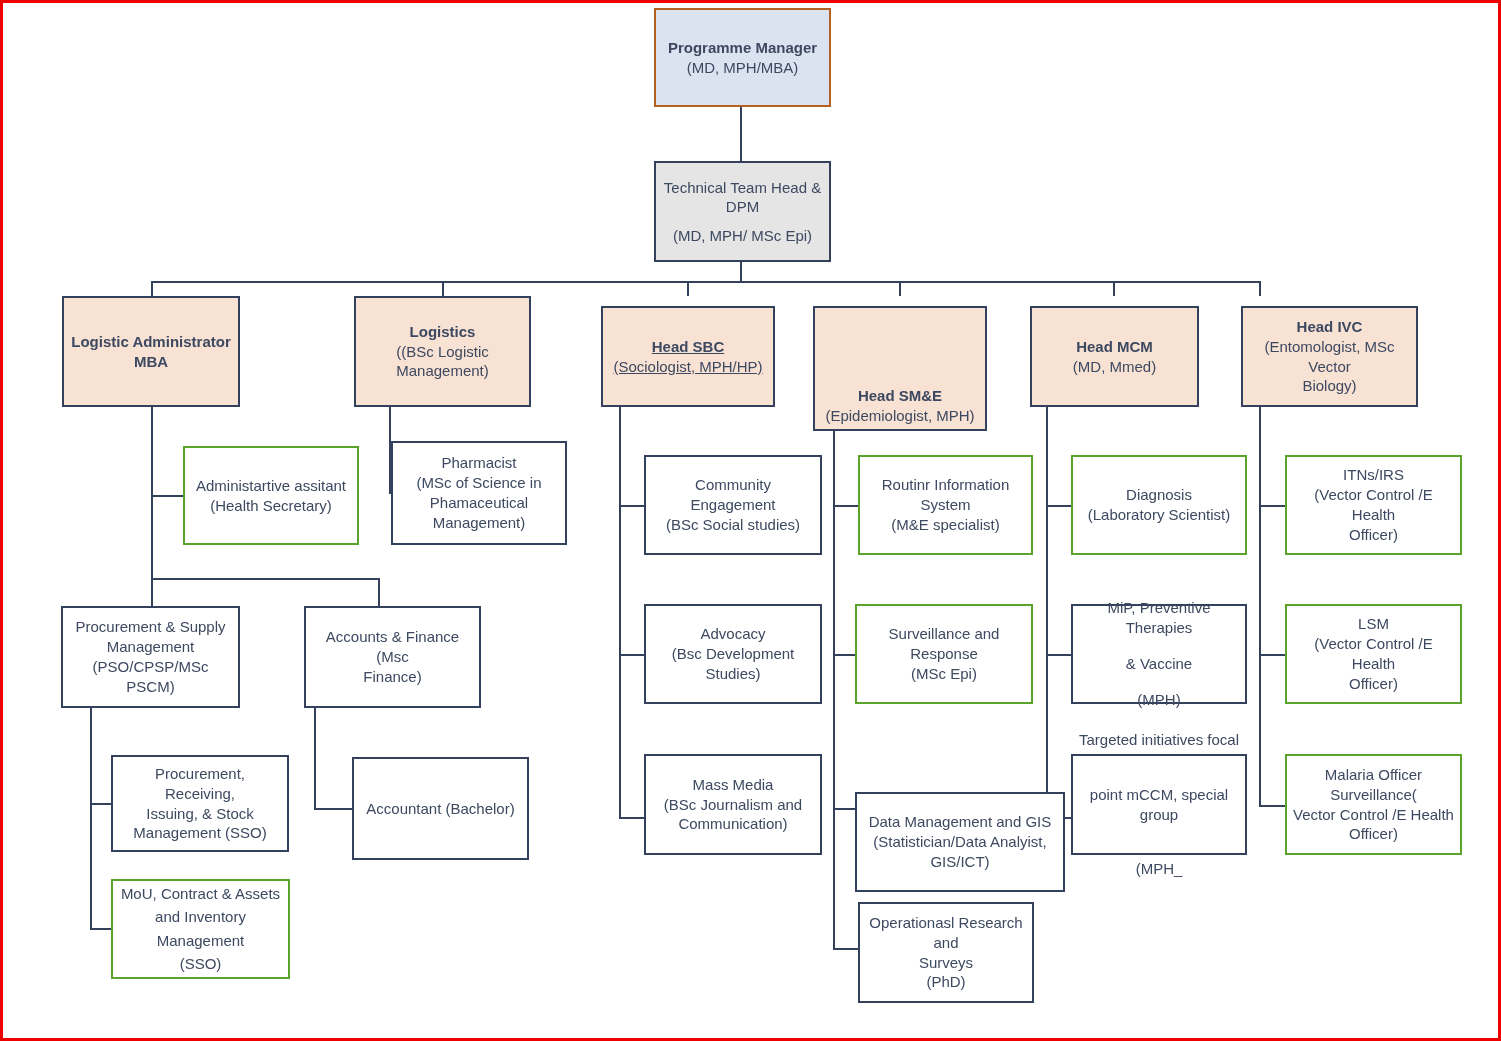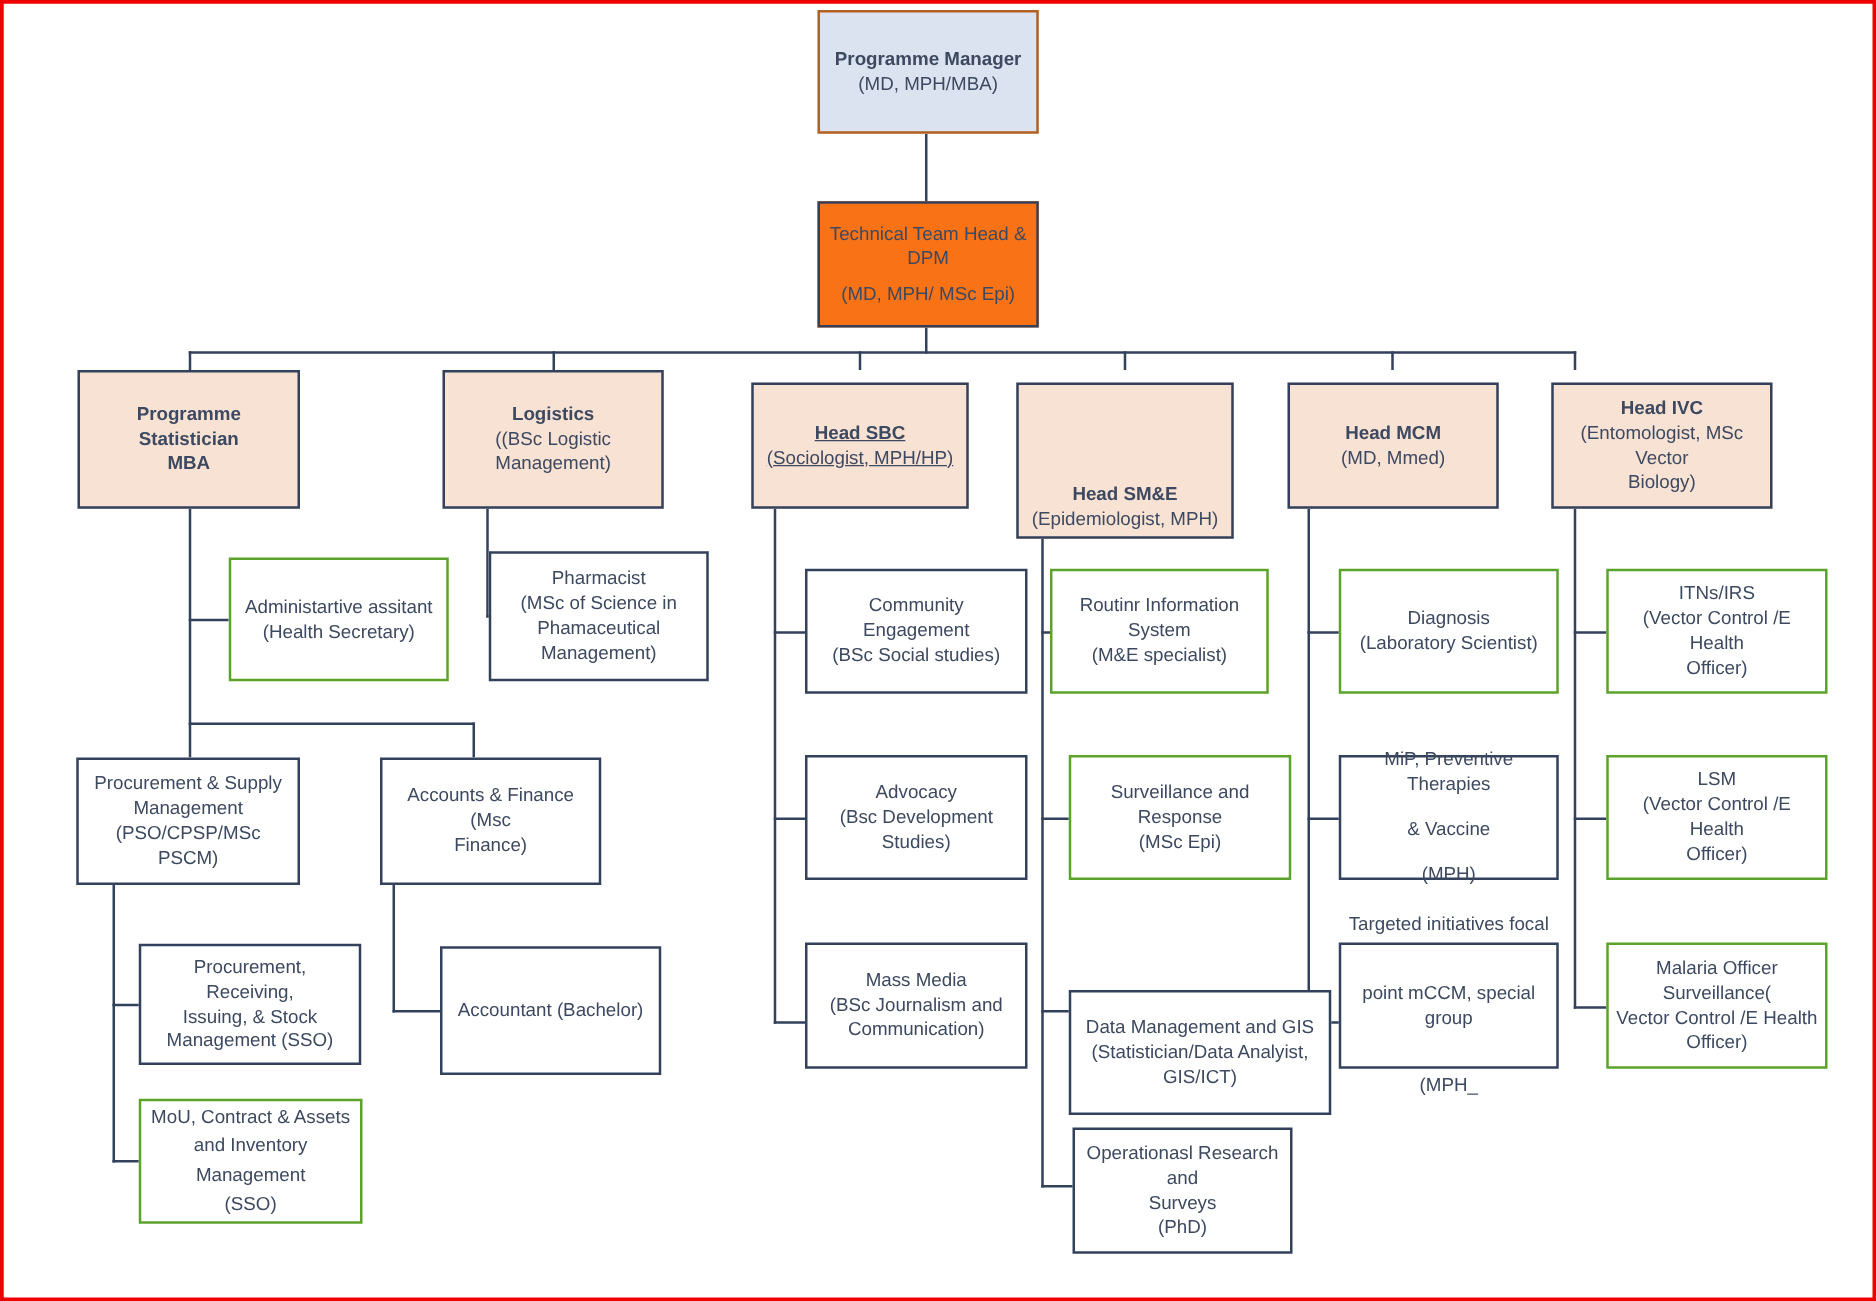--- a/index.html
+++ b/index.html
@@ -33,21 +33,21 @@
   .node .ln { display: block; width: 100%; }
   
   .n-blue {
     background: #dce3f0;
     border: 2px solid #b4611f;
     font-weight: bold;
     font-size: 15px;
   }
   .n-blue .sub { font-weight: normal; }
   .n-green {
-    background: #f97316;
+    background: #e5e5e5;
     border: 2px solid #33415c;
     font-size: 15px;
   }
   .n-head {
     background: #f8e2d4;
     border: 2px solid #33415c;
     font-size: 15px;
     font-weight: bold;
   }
   .n-head .sub { font-weight: normal; }
@@ -132,21 +132,21 @@
   </div>
 
   <div class="node n-green" style="left:651px; top:158px; width:177px; height:101px;">
     <span class="ln">Technical Team Head &amp;</span>
     <span class="ln">DPM</span>
     <span class="gap"></span>
     <span class="ln">(MD, MPH/ MSc Epi)</span>
   </div>
 
   <div class="node n-head" style="left:59px; top:293px; width:178px; height:111px;">
-    <span class="ln">Programme Statistician</span>
+    <span class="ln">Logistic Administrator</span>
     <span class="ln">MBA</span>
   </div>
 
   <div class="node n-head" style="left:351px; top:293px; width:177px; height:111px;">
     <span class="ln">Logistics</span>
     <span class="ln sub">((BSc Logistic</span>
     <span class="ln sub">Management)</span>
   </div>
 
   <div class="node n-head" style="left:598px; top:303px; width:174px; height:101px;text-decoration:underline;">
@@ -219,21 +219,21 @@
     <span class="ln">Advocacy</span>
     <span class="ln">(Bsc Development Studies)</span>
   </div>
 
   <div class="node n-white" style="left:641px; top:751px; width:178px; height:101px;">
     <span class="ln">Mass Media</span>
     <span class="ln">(BSc Journalism and</span>
     <span class="ln">Communication)</span>
   </div>
 
-  <div class="node n-wgreen" style="left:837px; top:452px; width:175px; height:100px;">
+  <div class="node n-wgreen" style="left:855px; top:452px; width:175px; height:100px;">
     <span class="ln">Routinr Information</span>
     <span class="ln">System</span>
     <span class="ln">(M&amp;E specialist)</span>
   </div>
 
   <div class="node n-wgreen" style="left:852px; top:601px; width:178px; height:100px;">
     <span class="ln">Surveillance and Response</span>
     <span class="ln">(MSc Epi)</span>
   </div>
 

